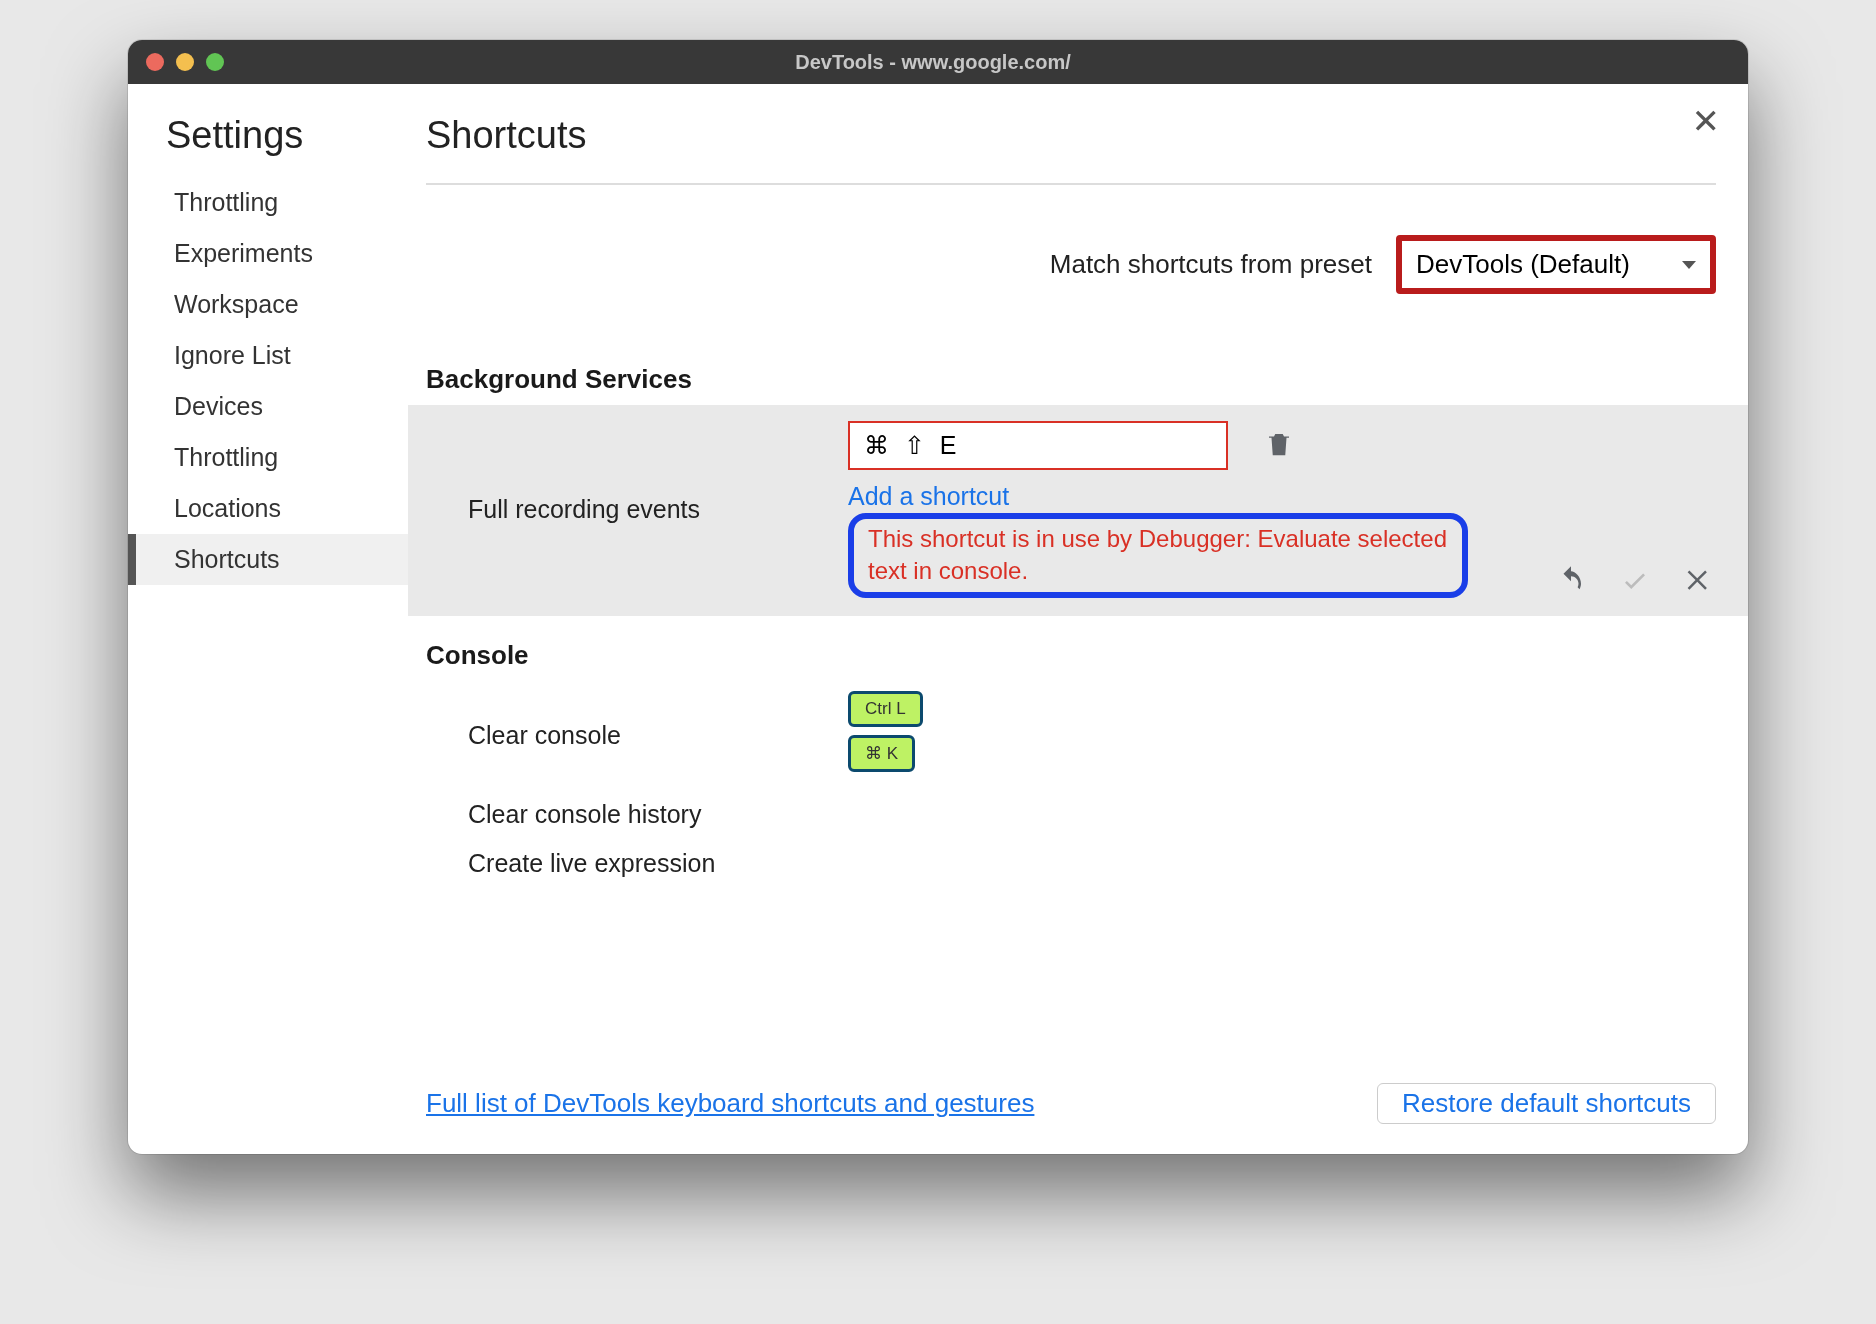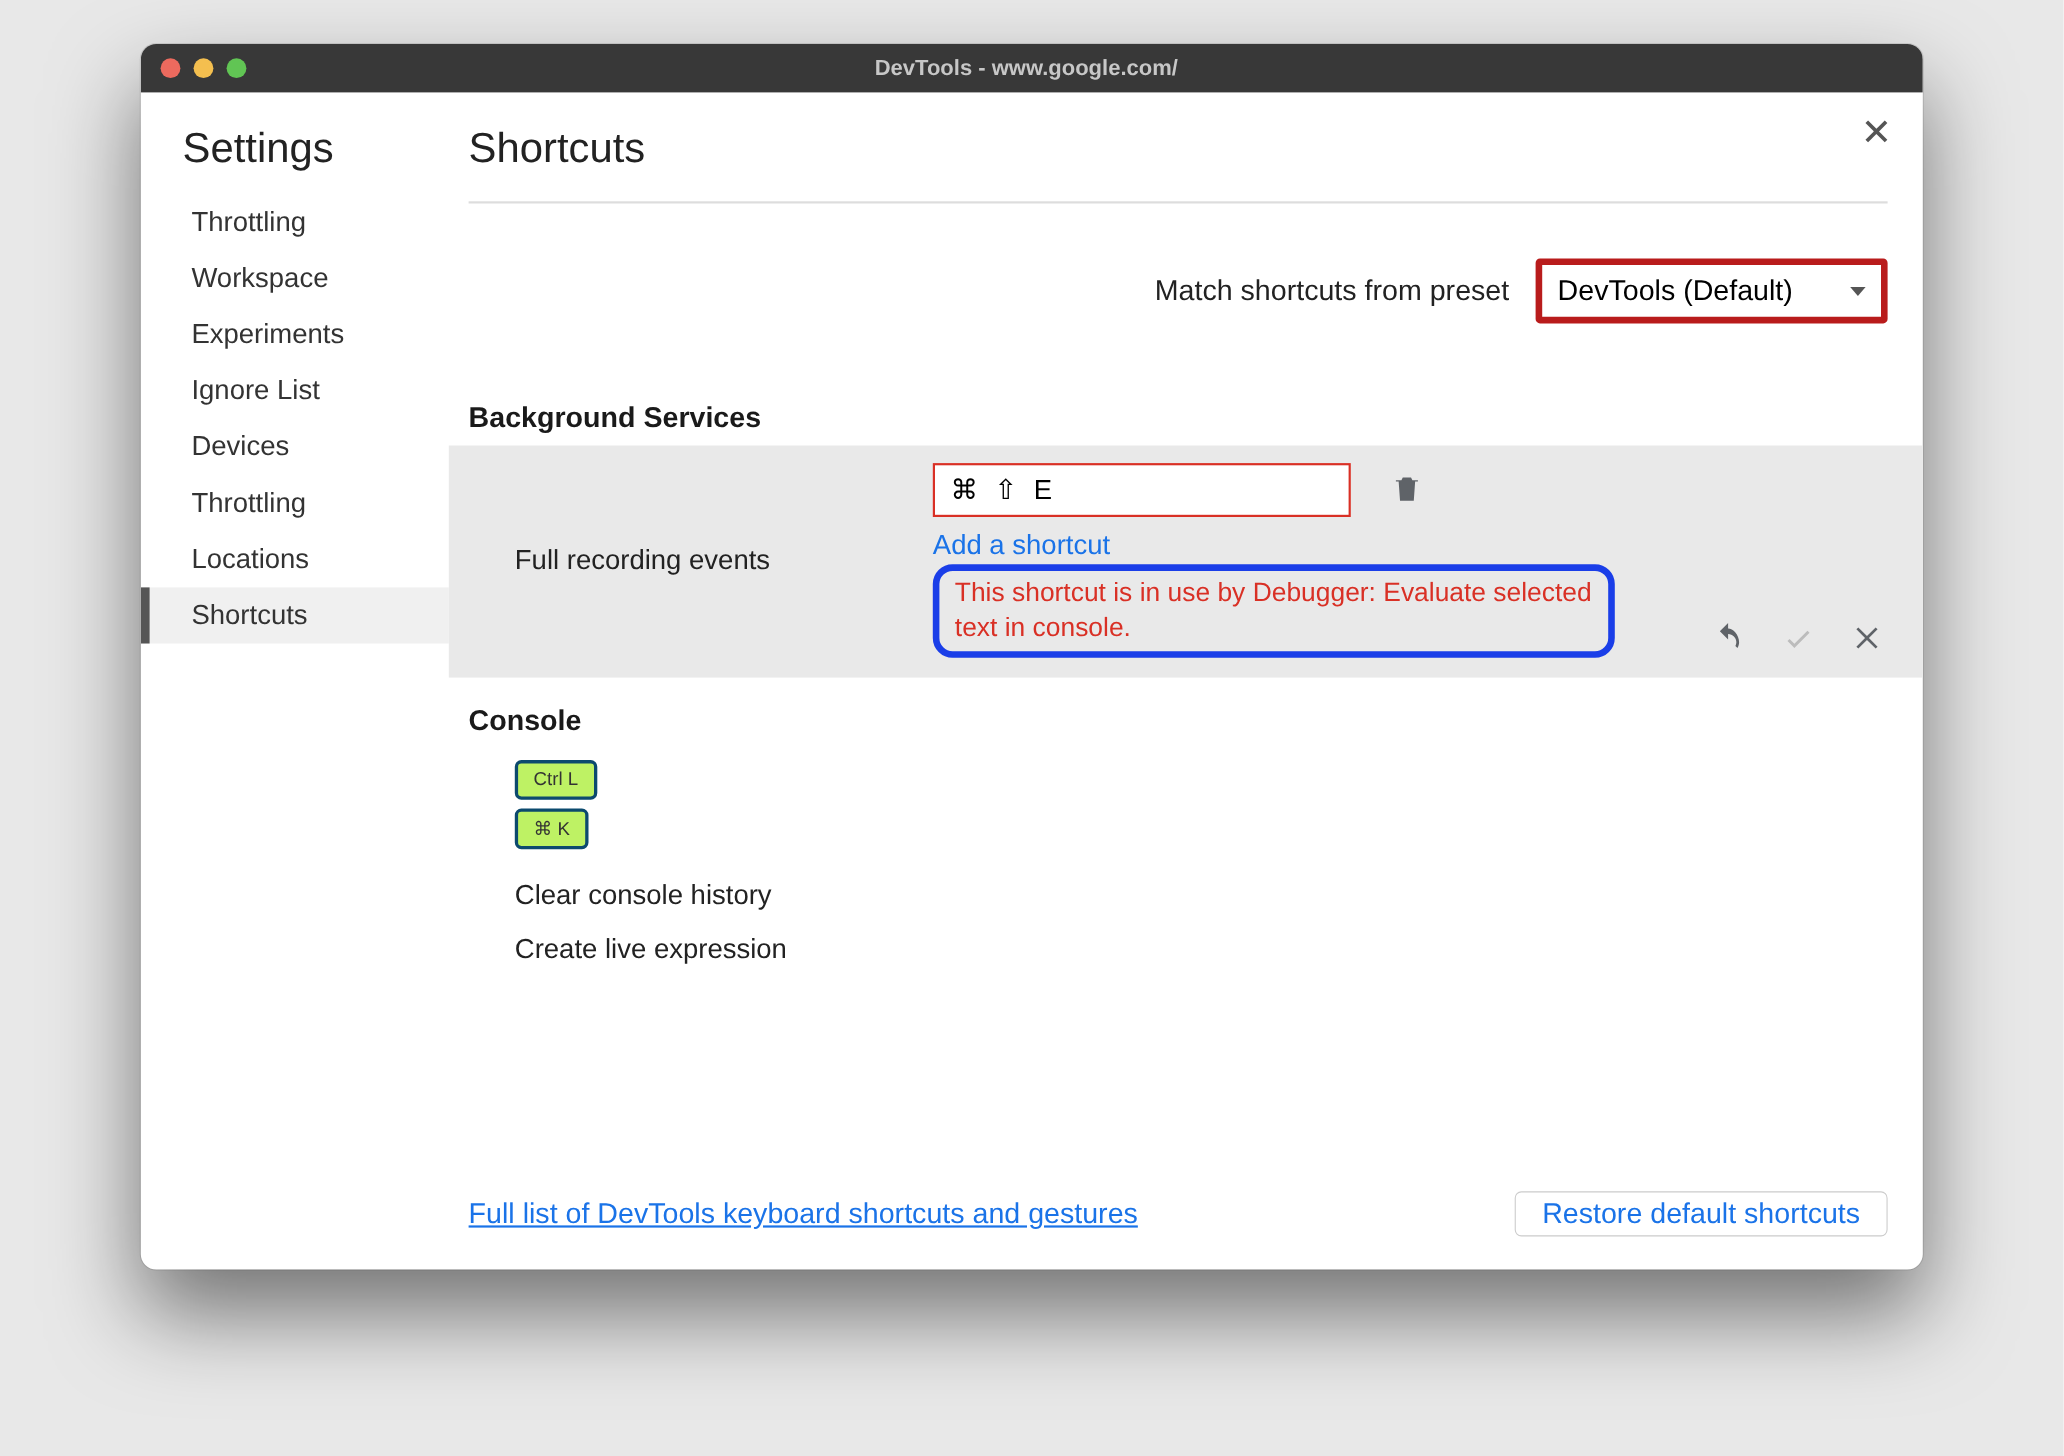--- a/index.html
+++ b/index.html
@@ -134,22 +134,22 @@
     </div>
     <div class="title">DevTools - www.google.com/</div>
   </div>
 
   <div class="content">
     <button class="close-panel">✕</button>
 
     <aside class="sidebar">
       <div class="sidebar-title">Settings</div>
       <div class="sidebar-item">Throttling</div>
+      <div class="sidebar-item">Experiments</div>
       <div class="sidebar-item">Workspace</div>
-      <div class="sidebar-item">Experiments</div>
       <div class="sidebar-item">Ignore List</div>
       <div class="sidebar-item">Devices</div>
       <div class="sidebar-item">Throttling</div>
       <div class="sidebar-item">Locations</div>
       <div class="sidebar-item active">Shortcuts</div>
     </aside>
 
     <main class="main">
       <h1 class="main-title">Shortcuts</h1>
 
@@ -202,20 +202,21 @@
                   <path d="M18.3 5.7L12 12l6.3 6.3-1.4 1.4L10.6 13.4 4.3 19.7l-1.4-1.4L9.2 12 2.9 5.7l1.4-1.4L10.6 10.6 16.9 4.3z"></path>
                 </svg>
             </span>
           </button>
         </div>
       </div>
 
       <div class="section-header">Console</div>
 
       <div class="action-row">
+        <div class="action-label">Clear console</div>
         <div>
           <span class="chip">Ctrl L</span><br>
           <span class="chip">⌘ K</span>
         </div>
       </div>
 
       <div class="action-row">
         <div class="action-label">Clear console history</div>
       </div>
 

